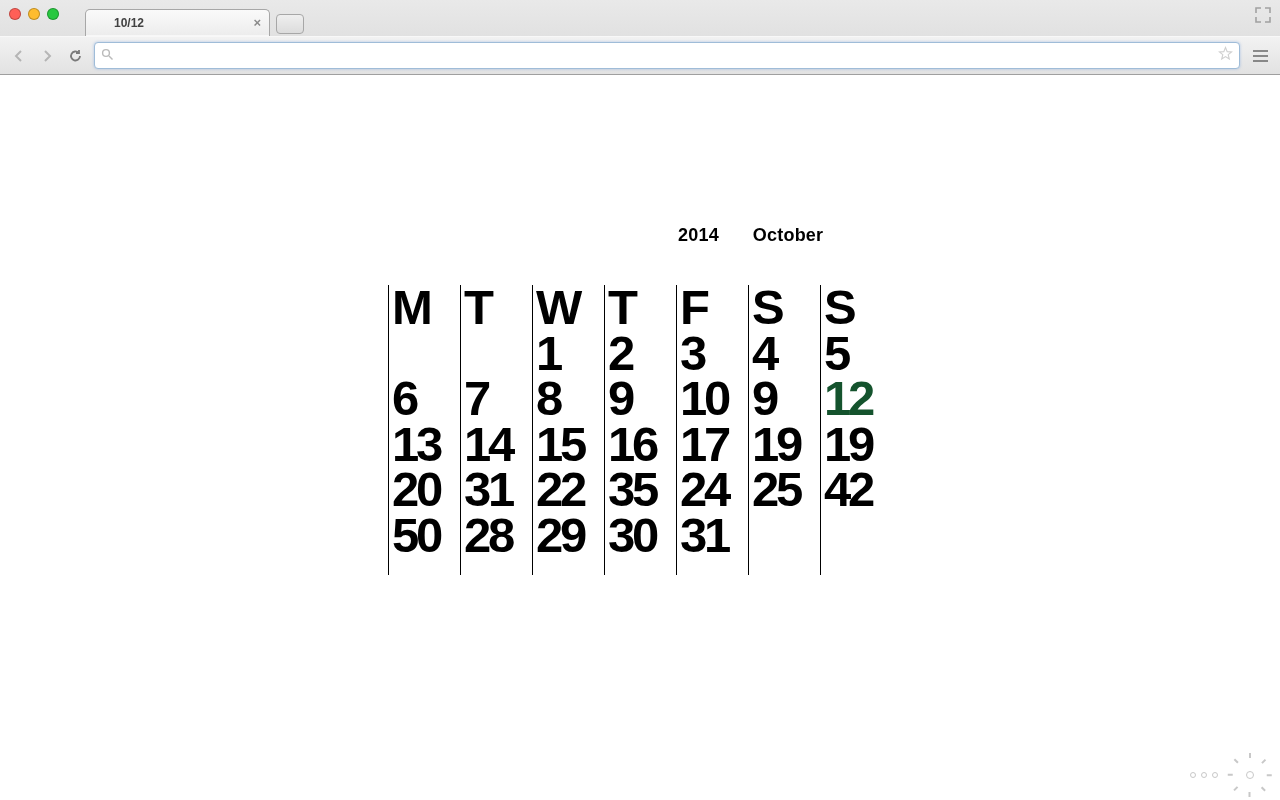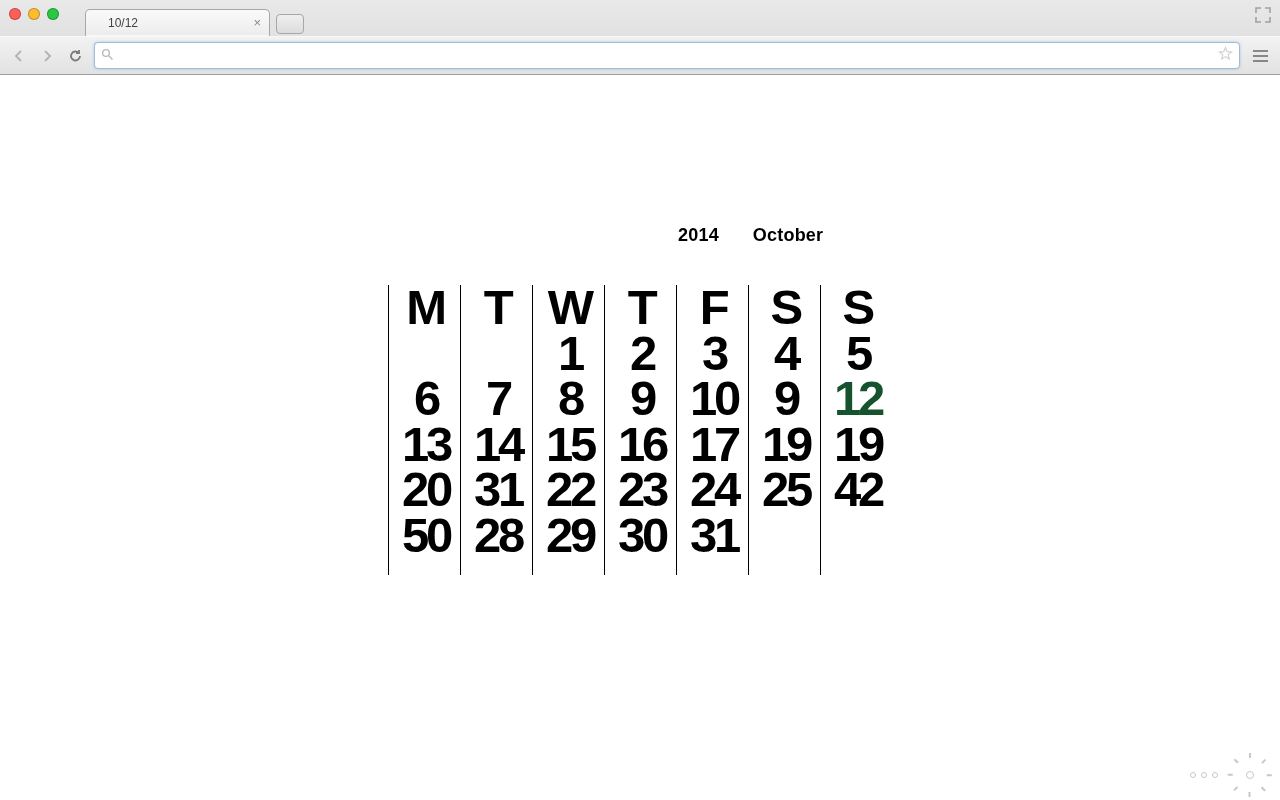--- a/index.html
+++ b/index.html
@@ -23,22 +23,23 @@
     position:absolute; right:8px; top:6px; width:18px; height:18px; opacity:.55;
   }
   .tabstrip {
     position:absolute; left:85px; bottom:0; height:28px; display:flex; align-items:flex-end;
   }
   .tab {
     height:27px; width:185px; background:linear-gradient(#fafafa,#ececec);
     border:1px solid #a7a7a7; border-bottom:none;
     border-top-left-radius:5px; border-top-right-radius:5px;
     display:flex; align-items:center; font-size:12px; color:#424242;
-    padding:0 22px; position:relative;
+    padding:0 28px; position:relative;
     box-shadow: 0 -1px 0 rgba(255,255,255,.6) inset;
+    font-weight: bold;
   }
   .tab .close{ position:absolute; right:8px; top:6px; font-size:13px; color:#8a8a8a; line-height:1;}
   .newtab{
     width:28px; height:20px; margin-left:6px; margin-bottom:2px;
     background:linear-gradient(#efefef,#dcdcdc); border:1px solid #a7a7a7;
     border-radius:4px;
   }
   .toolbar{
     height:38px; background:linear-gradient(#f2f2f2,#e2e2e2);
     display:flex; align-items:center; padding:0 10px; gap:10px;
@@ -55,21 +56,21 @@
   .omnibox input{ flex:1; border:none; outline:none; font-size:13px; background:transparent;}
   .star{opacity:.4;}
   .menu-btn{ width:20px; display:flex; flex-direction:column; gap:3px; align-items:center; justify-content:center; opacity:.65;}
   .menu-btn span{width:15px; height:2px; background:#555; display:block;}
   
   .page {
     width:100%; height:calc(800px - 74px); background:#fff; position:relative;
   }
   .cal-wrap{
     position:absolute; left:50%; top:150px; transform:translateX(-50%);
-    text-align:center;
+    text-align:left;
   }
   .header-line{
      font-size:18px; font-weight:700; letter-spacing:0.2px;
      display:flex; gap:34px;
      position:absolute; left:290px; top:0;
   }
   .grid{
     margin-top:60px;
     display:grid;
     grid-template-columns: repeat(7, 72px);
@@ -191,21 +192,21 @@
           <div class="dn">8</div>
           <div class="dn">15</div>
           <div class="dn">22</div>
           <div class="dn">29</div>
         </div>
         <div class="col">
           <div class="dow">T</div>
           <div class="dn">2</div>
           <div class="dn">9</div>
           <div class="dn">16</div>
-          <div class="dn">23</div>
+          <div class="dn">35</div>
           <div class="dn">30</div>
         </div>
         <div class="col">
           <div class="dow">F</div>
           <div class="dn">3</div>
           <div class="dn">10</div>
           <div class="dn">17</div>
           <div class="dn">24</div>
           <div class="dn">31</div>
         </div>

